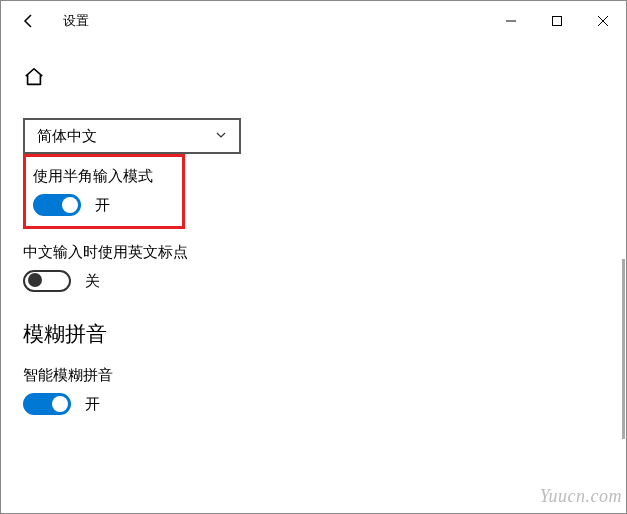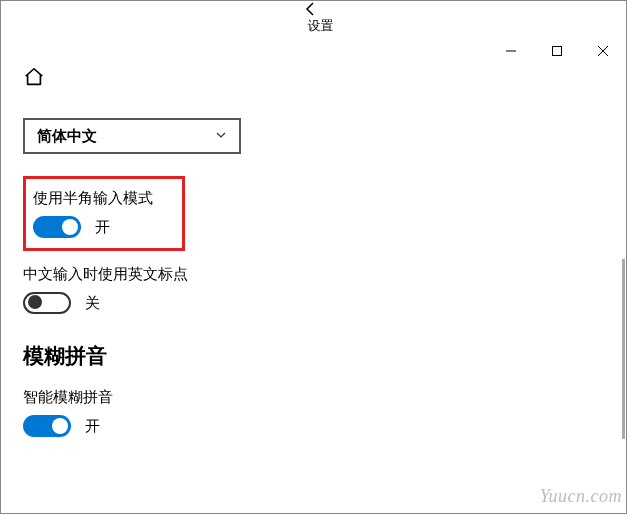--- a/index.html
+++ b/index.html
@@ -10,21 +10,20 @@
       background: #fff;
       border: 1px solid #888;
       position: relative;
       overflow: hidden;
     }
     .titlebar {
       height: 40px;
       display: flex;
       align-items: center;
       padding-left: 14px;
-      flex-direction: column;
     }
     .back-btn {
       width: 28px; height: 28px;
       display:flex;align-items:center;justify-content:center;
       font-size: 18px;
       margin-right: 20px;
     }
     .app-title { font-size: 13px; color:#000; }
     .win-controls {
       margin-left:auto;
@@ -48,22 +47,20 @@
     .home-icon {
       width:22px;height:22px;margin-right:14px;
     }
     .language-select {
       width: 218px;
       height: 36px;
       border: 2px solid #555;
       display:flex;align-items:center;justify-content:space-between;
       padding: 16px 12px;
       font-size:15px;
-      margin-bottom: 22px;
-      font-weight: bold;
     }
     .chevron { font-size:14px; color:#333; }
     .highlight-box {
       border: 3px solid #e62020;
       padding: 10px 21px 10px 7px;
       width: 162px;
       margin-bottom: 14px;
     }
     .setting { margin-bottom: 20px; }
     .setting-label { font-size: 15px; margin-bottom: 8px; }
@@ -79,21 +76,21 @@
     .toggle-dot {
       position:absolute;
       top:3px;
       width:16px;height:16px;border-radius:50%;
     }
     .toggle.on .toggle-dot { background:#fff; right:3px; }
     .toggle.off .toggle-dot { background:#333; left:3px; top:1px; width:14px;height:14px; }
     .toggle-state { font-size:15px; }
     .section-heading {
       font-size: 21px;
-      font-weight:700;
+      font-weight:400;
       margin-top: 28px;
       margin-bottom: 18px;
     }
     .scrollbar {
       position:absolute;
       right:1px; top:258px;
       width:3px; height:180px;
       background:#aaa;
     }
     .watermark {

